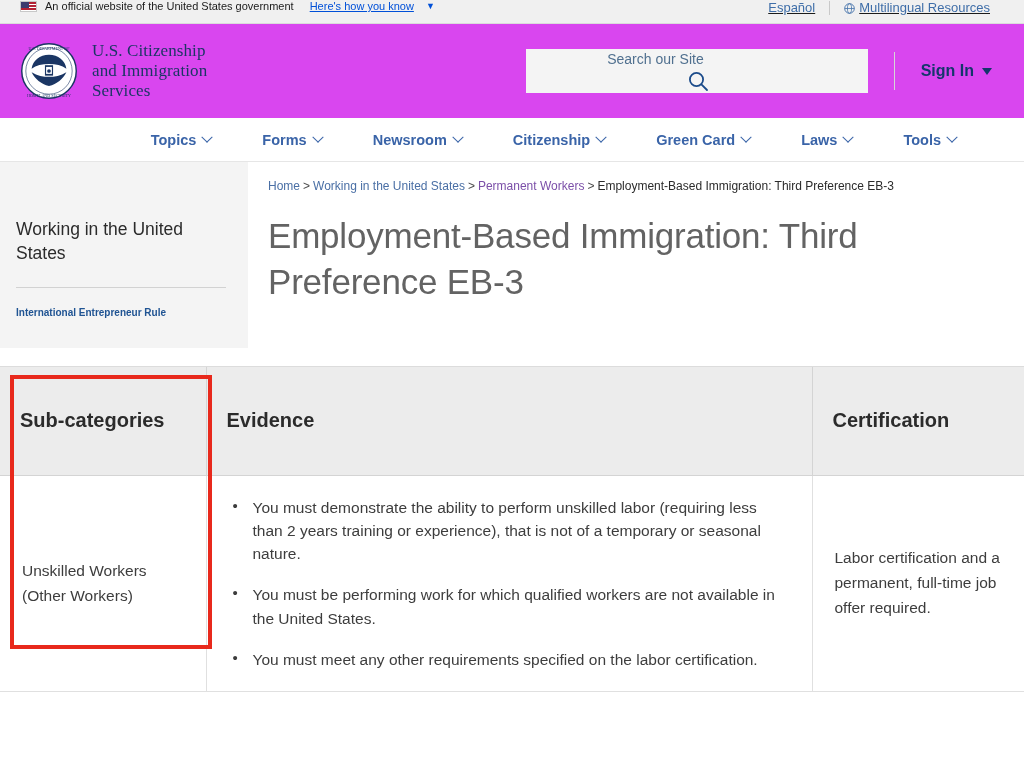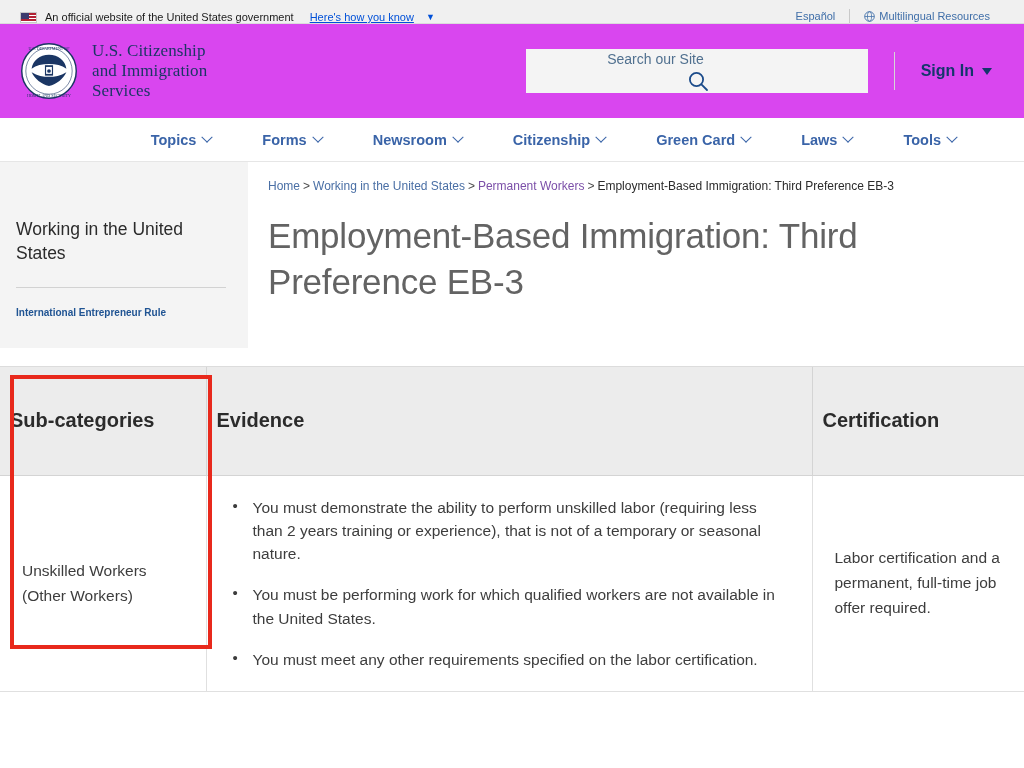--- a/index.html
+++ b/index.html
@@ -11,21 +11,21 @@
     font-family: "Liberation Sans", sans-serif;
     color: #1b1b1b;
   }
 
   
   .gov-banner {
     height: 24px;
     background: #f0f0f0;
     border-bottom: 1px solid #dcdcdc;
     display: flex;
-    align-items: flex-end;
+    align-items: flex-start;
     padding: 0 20px;
     font-size: 11px;
     color: #1b1b1b;
   }
   .gov-banner-left { display: flex; align-items: center; gap: 8px; }
   .us-flag {
     width: 17px; height: 11px;
     display: inline-block;
     position: relative;
     background:
@@ -52,21 +52,22 @@
   .banner-caret {
     color: #0050d8;
     font-size: 9px;
     margin-left: 4px;
   }
   .gov-banner-right {
     margin-left: auto;
     display: flex;
     align-items: center;
     gap: 0;
-    font-size: 11px;
+    font-size: 13px;
+    text-decoration: underline;
   }
   .gov-banner-right a {
     color: #3f6ea8;
     text-decoration: none;
     padding: 0 14px;
     cursor: pointer;
     white-space: nowrap;
   }
   .vdivide {
     width: 1px;
@@ -256,21 +257,21 @@
   }
   table.evtable th {
     background: #ececec;
     border-right: 1px solid #d4d4d4;
     border-bottom: 1px solid #d4d4d4;
     text-align: left;
     vertical-align: middle;
     font-size: 20px;
     font-weight: bold;
     color: #2b2b2b;
-    padding: 22px 10px;
+    padding: 22px 20px;
     height: 108px;
   }
   table.evtable th:last-child { border-right: none; }
   table.evtable td {
     border-right: 1px solid #e0e0e0;
     border-bottom: 1px solid #e0e0e0;
     vertical-align: middle;
     padding: 20px 22px;
     font-size: 15.5px;
     line-height: 1.45;

